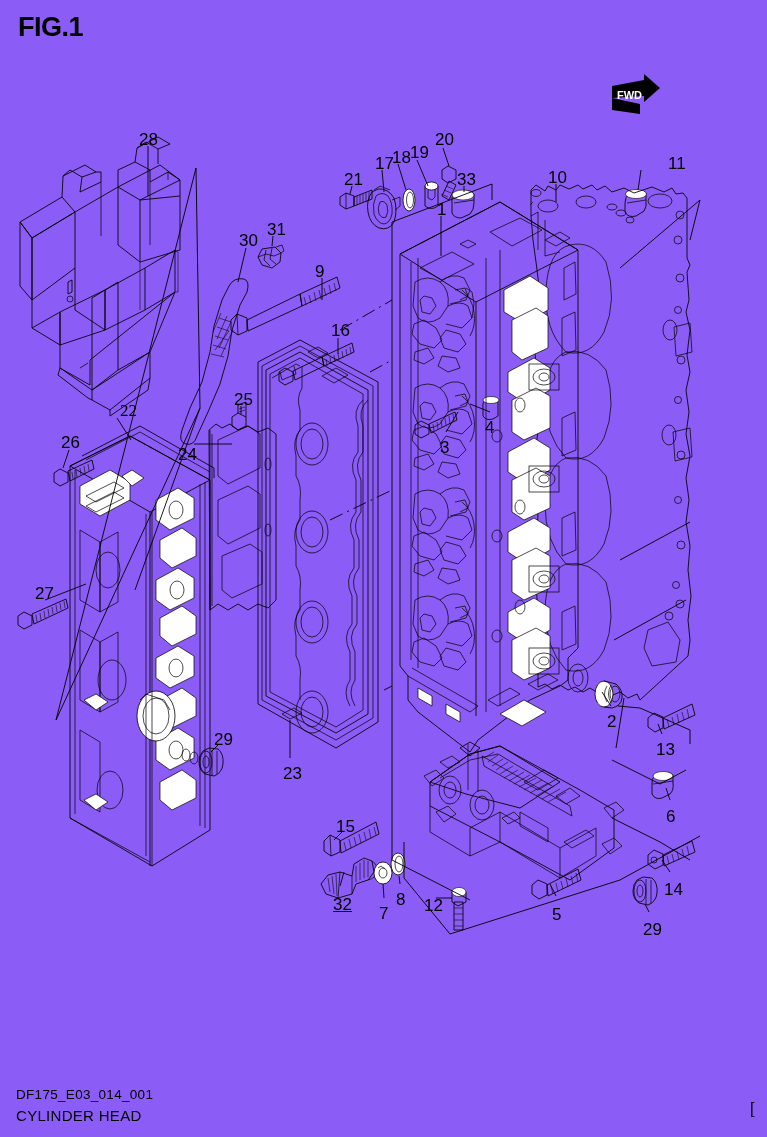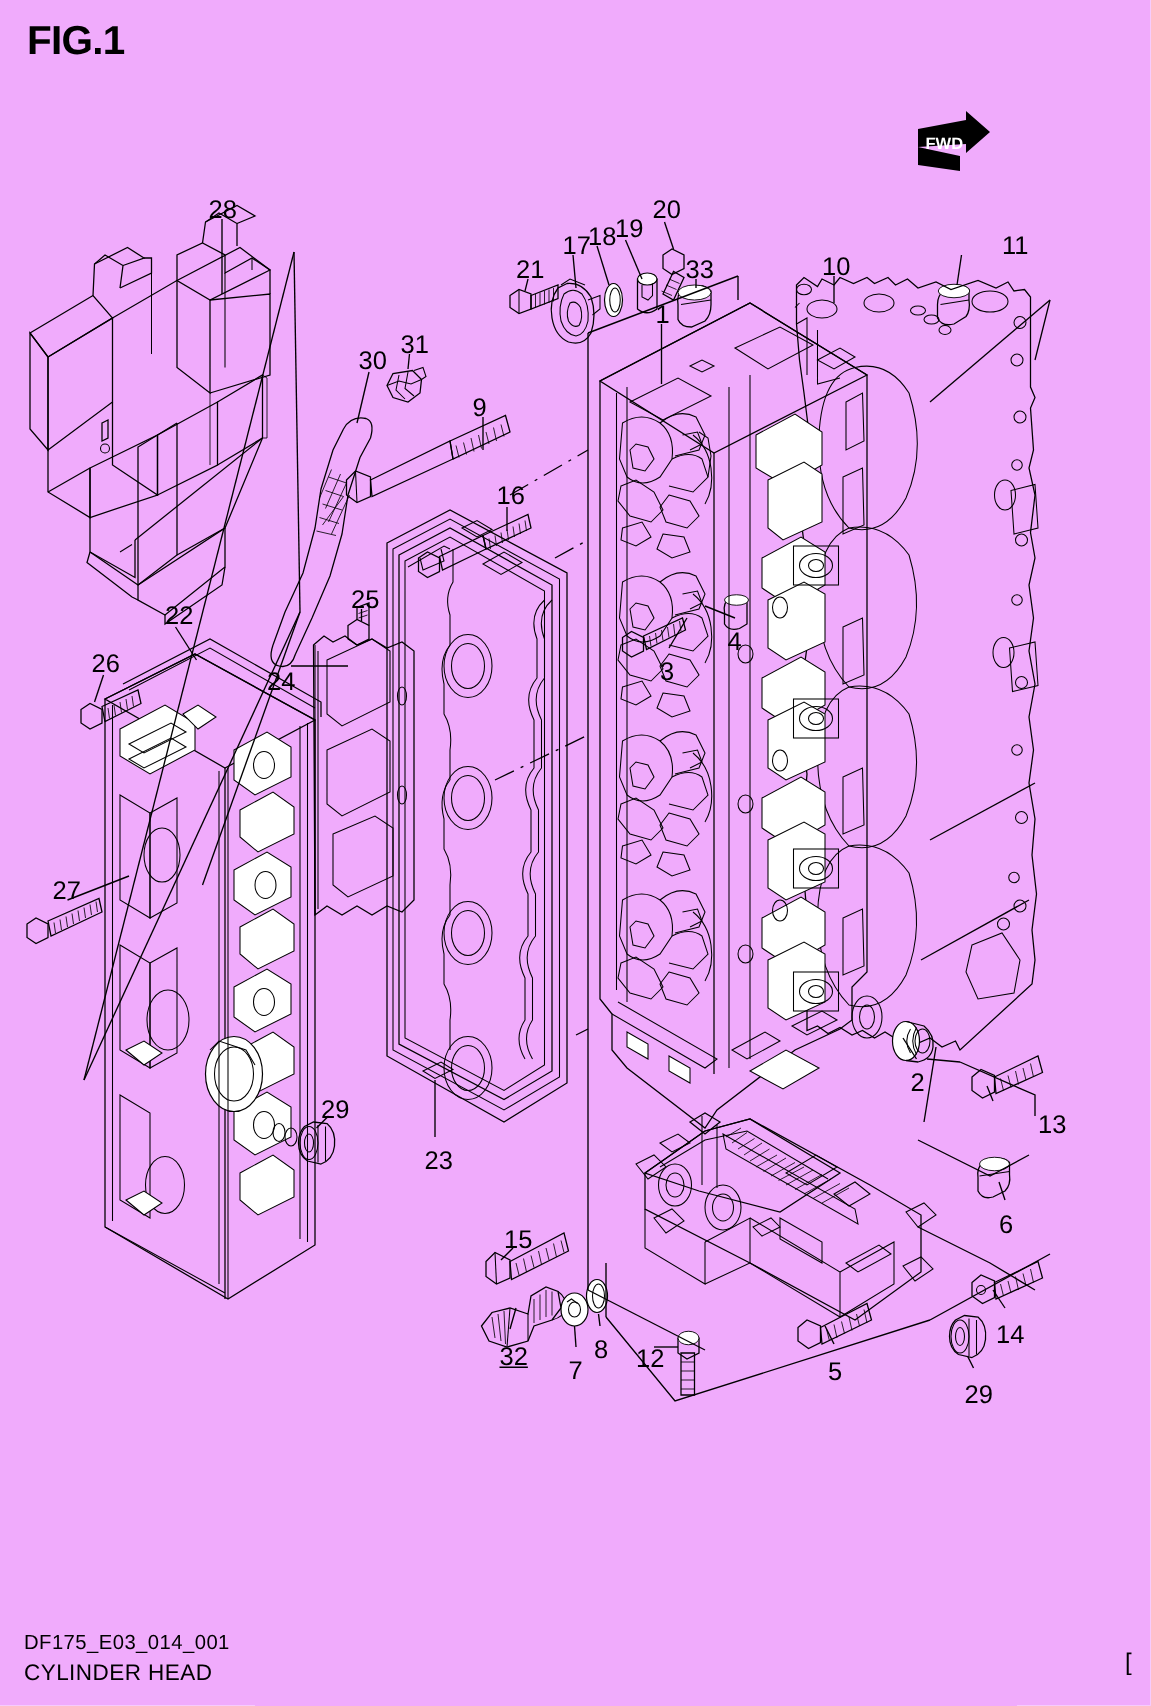--- a/index.html
+++ b/index.html
@@ -13,21 +13,21 @@
     position: relative;
     font-family: "Liberation Sans", sans-serif;
     color: #000000;
     overflow: hidden;
   }
   #page {
     position: absolute;
     left: 0; top: 0;
     width: 767px;
     height: 1137px;
-    background: #f0abfc;
+    background: #8b5cf6;
   }
   .fig-title {
     position: absolute;
     left: 18px;
     top: 12px;
     font-size: 27px;
     font-weight: bold;
     letter-spacing: -0.5px;
     font-family: "Liberation Sans", sans-serif;
     color: #000;
@@ -694,29 +694,29 @@
   <div class="callout" style="left:410px; top:144px;">19</div>
   <div class="callout" style="left:435px; top:131px;">20</div>
   <div class="callout" style="left:457px; top:171px;">33</div>
   <div class="callout" style="left:437px; top:201px;">1</div>
   <div class="callout" style="left:548px; top:169px;text-align:right;">10</div>
   <div class="callout" style="left:636px; top:155px;margin-left:32px;">11</div>
   <div class="callout" style="left:239px; top:232px;">30</div>
   <div class="callout" style="left:267px; top:221px;">31</div>
   <div class="callout" style="left:315px; top:263px;">9</div>
   <div class="callout" style="left:331px; top:322px;">16</div>
-  <div class="callout" style="left:110px; top:402px;">22</div>
+  <div class="callout" style="left:120px; top:402px;font-family:Liberation Serif, serif;">22</div>
   <div class="callout" style="left:61px; top:434px;">26</div>
   <div class="callout" style="left:234px; top:391px;">25</div>
   <div class="callout" style="left:178px; top:446px;">24</div>
   <div class="callout" style="left:440px; top:439px;">3</div>
   <div class="callout" style="left:485px; top:419px;">4</div>
   <div class="callout" style="left:35px; top:585px;">27</div>
   <div class="callout" style="left:607px; top:713px;">2</div>
-  <div class="callout" style="left:656px; top:741px;margin-left:36px;">13</div>
+  <div class="callout" style="left:656px; top:741px;">13</div>
   <div class="callout" style="left:666px; top:808px;">6</div>
   <div class="callout" style="left:214px; top:731px;">29</div>
   <div class="callout" style="left:283px; top:765px;">23</div>
   <div class="callout" style="left:336px; top:818px;">15</div>
   <div class="callout" style="left:333px; top:896px;text-decoration:underline;">32</div>
   <div class="callout" style="left:379px; top:905px;">7</div>
   <div class="callout" style="left:396px; top:891px;">8</div>
   <div class="callout" style="left:424px; top:897px;">12</div>
   <div class="callout" style="left:552px; top:906px;">5</div>
   <div class="callout" style="left:664px; top:881px;">14</div>

